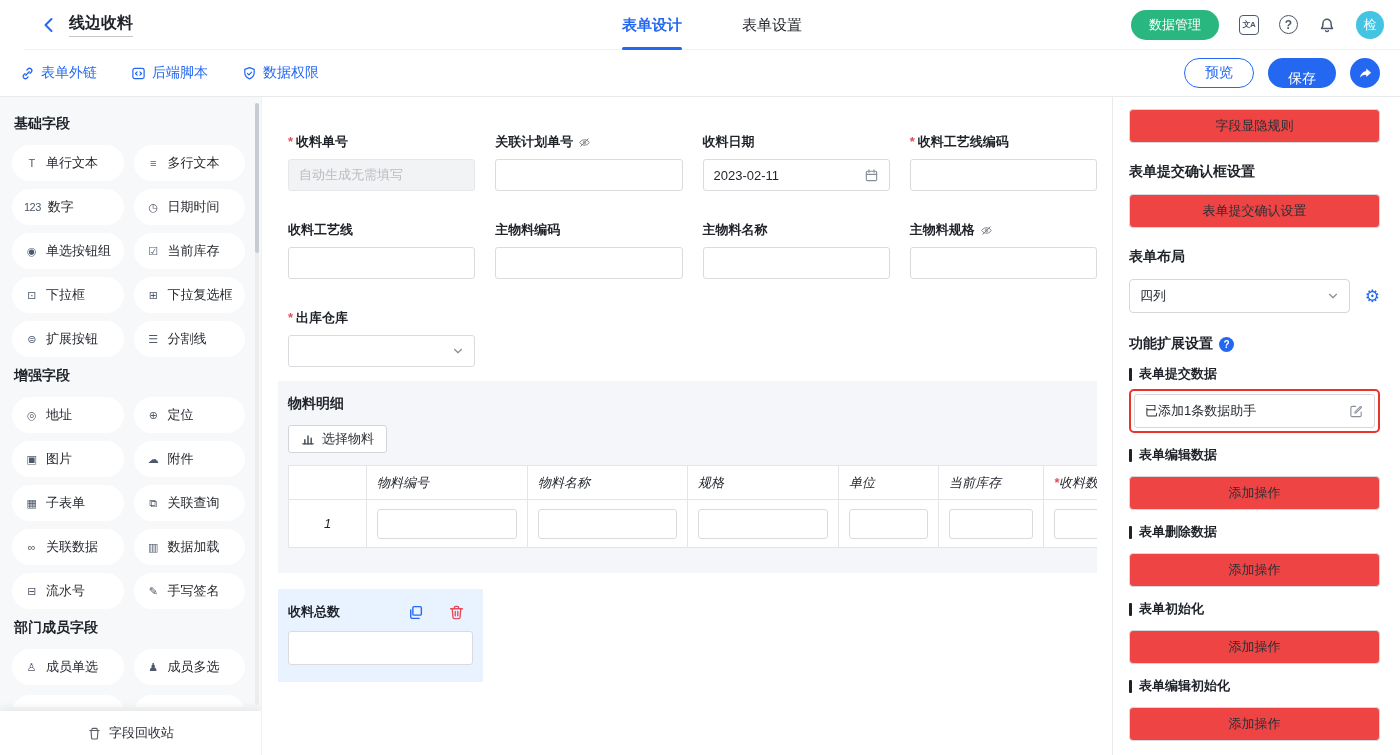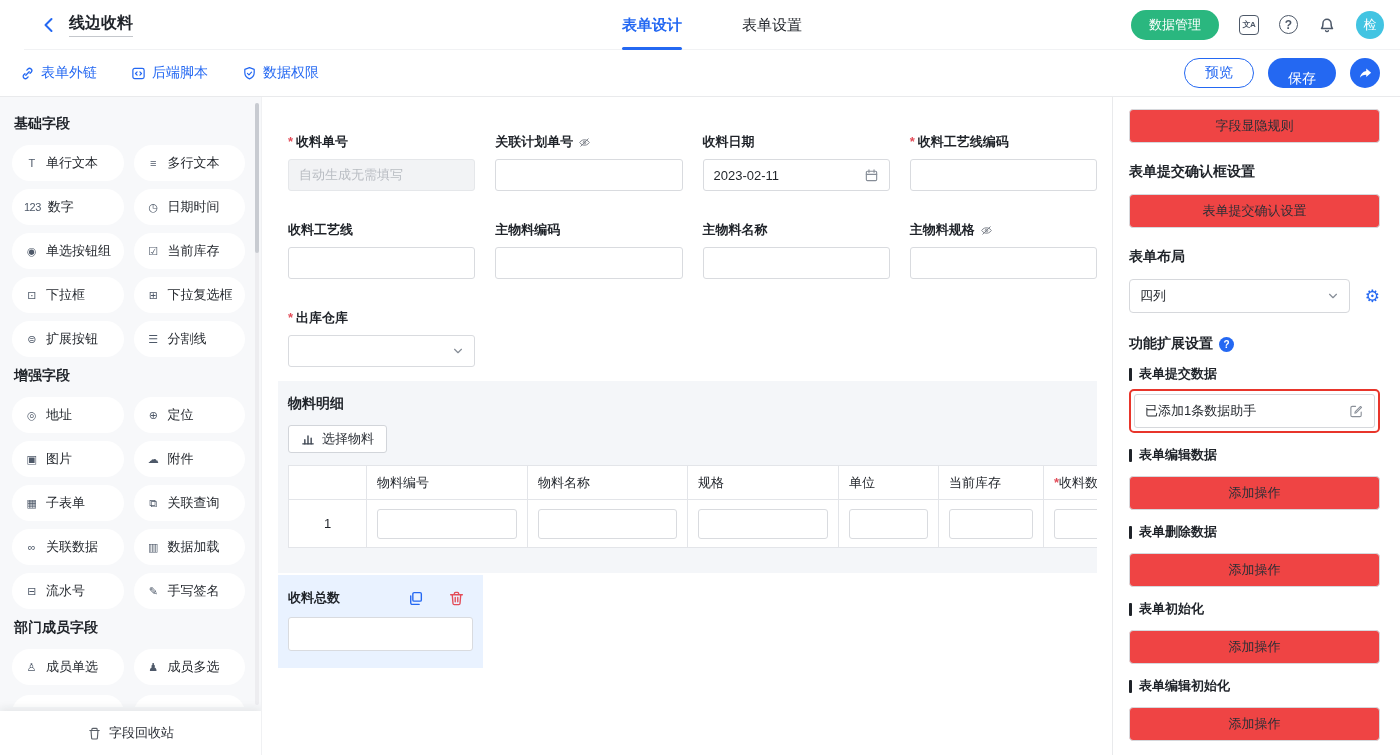--- a/index.html
+++ b/index.html
@@ -53,30 +53,30 @@
   .control{margin-top:8px;height:32px;border:1px solid #d9dbdf;border-radius:3px;background:#fff;display:flex;align-items:center;justify-content:space-between;padding:0 10px;font-size:13px;color:#1f2329;cursor:text;}
   .control.disabled{background:#f2f3f5;border-color:#e5e7ea;cursor:not-allowed;}
   .placeholder{color:#b8bcc2;}
   .eye{display:flex;align-items:center;color:#7d838b;}
 
   
   .detail-section{margin:14px 0 0 -10px;background:#f4f6f9;padding:14px 0 25px 10px;}
   .detail-title{font-size:14px;font-weight:bold;}
   .select-material{margin-top:12px;display:inline-flex;align-items:center;gap:7px;height:28px;padding:0 12px;background:#fff;border:1px solid #d2d5da;border-radius:3px;font-size:13px;color:#2b2f36;cursor:pointer;}
   .table-wrap{margin-top:12px;overflow:hidden;width:100%;}
-  table{border-collapse:collapse;width:868px;table-layout:fixed;background:#737373;}
+  table{border-collapse:collapse;width:868px;table-layout:fixed;background:#737373;font-style:italic;}
   th,td{border:1px solid #e3e5e9;font-size:13px;font-weight:normal;text-align:left;padding:0 10px;background:#fff;color:#1f2329;}
   th{height:34px;}
   tr.body-row td{height:48px;}
   .row-num{text-align:center;padding:0;}
   .cell-input{width:100%;height:30px;border:1px solid #d9dbdf;border-radius:3px;background:#fff;cursor:text;}
   th .req{margin-right:0;}
 
   
-  .selected-field{margin:2px 0 0 -10px;width:205px;background:#e9f2ff;padding:14px 10px 17px 10px;}
+  .selected-field{margin:16px 0 0 -10px;width:205px;background:#e9f2ff;padding:14px 10px 17px 10px;}
   .sf-head{display:flex;align-items:center;font-size:13px;font-weight:bold;}
   .sf-icons{margin-left:auto;display:flex;gap:24px;padding-right:8px;align-items:center;}
   .sf-icons .ic{cursor:pointer;display:flex;align-items:center;}
   .sf-input{margin-top:10px;height:34px;background:#fff;border:1px solid #d9dbdf;border-radius:3px;cursor:text;}
 
   
   .rightpanel{flex:0 0 288px;width:288px;border-left:1px solid #e9eaec;background:#fff;padding:0 20px 0 16px;overflow:hidden;position:relative;}
   .panel-tabs{display:flex;height:46px;margin:0 -20px 0 -16px;border-bottom:1px solid #e9eaec;}
   .panel-tab{flex:1;display:flex;align-items:center;justify-content:center;font-size:14px;color:#2b2f36;position:relative;cursor:pointer;}
   .panel-tab.active{color:#2468f2;font-weight:bold;}

